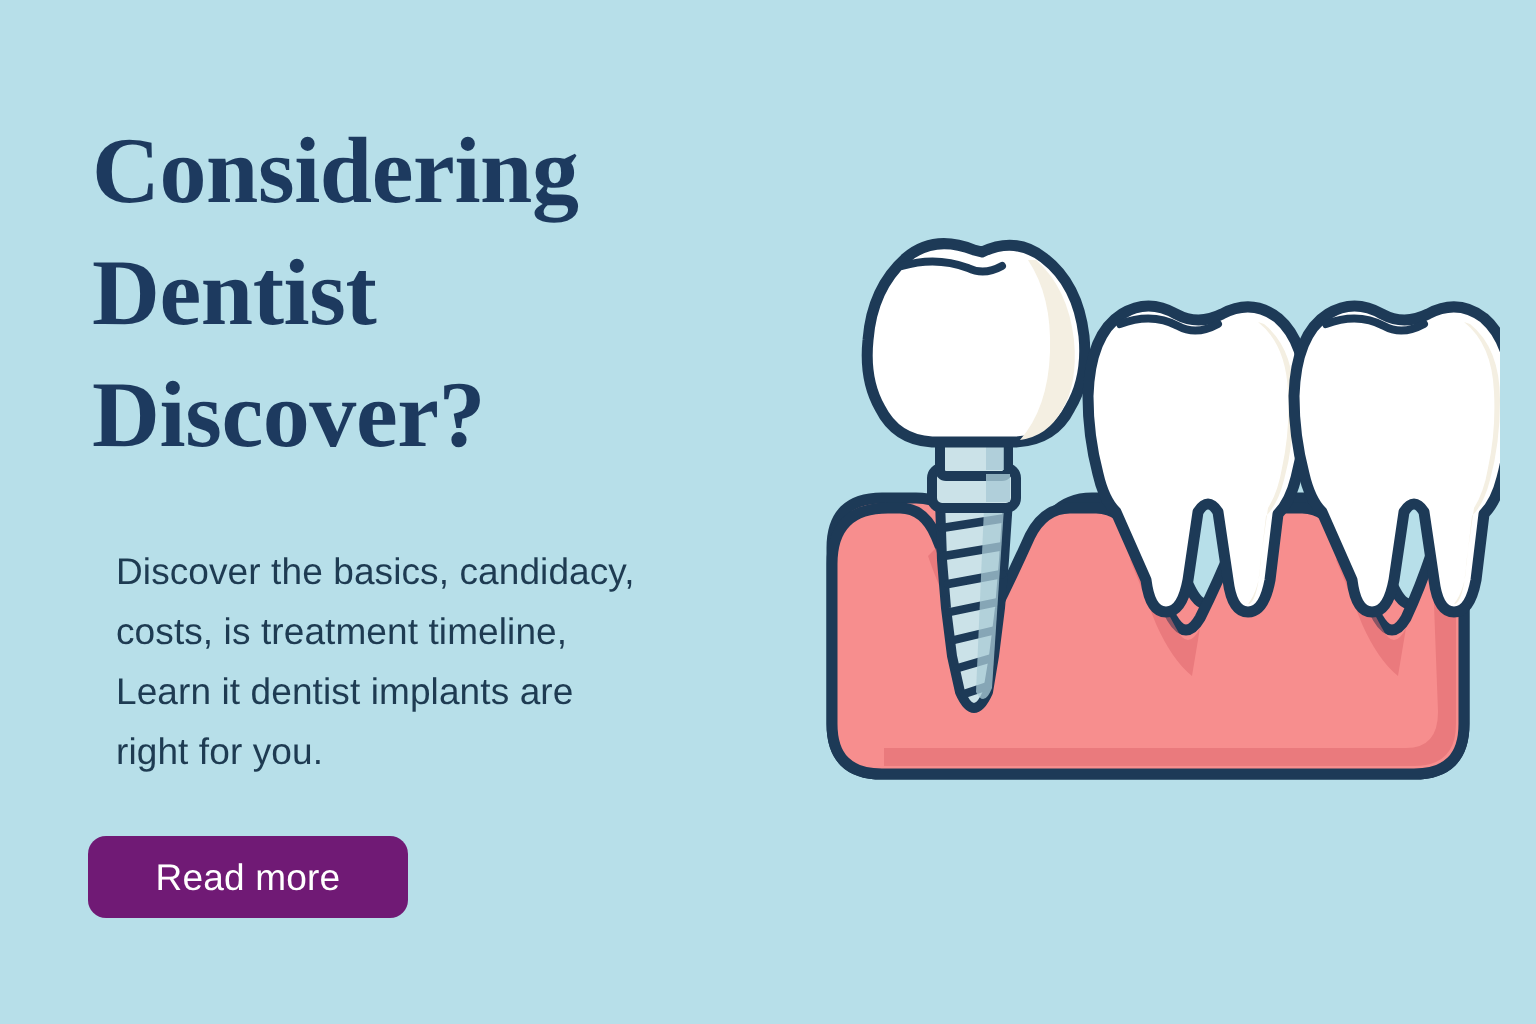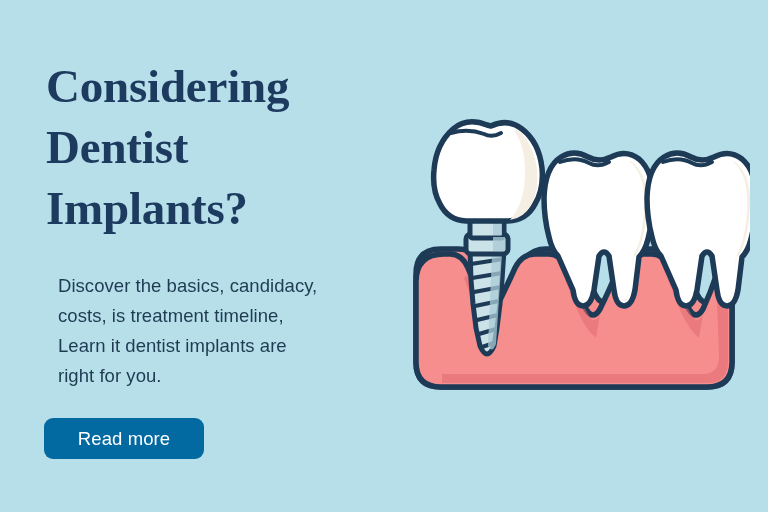--- a/index.html
+++ b/index.html
@@ -46,21 +46,21 @@
     padding-top: 20px;
     white-space: pre-line;
     letter-spacing: 0.05px;
   }
   #cta-button {
     position: absolute;
     left: 44px;
     top: 418px;
     width: 160px;
     height: 41px;
-    background: #0369a1;
+    background: #701a75;
     border: none;
     border-radius: 9px;
     color: #ffffff;
     font-family: "Liberation Sans", sans-serif;
     font-size: 18.5px;
     letter-spacing: 0.1px;
     cursor: pointer;
     padding: 0;
     display: flex;
     align-items: center;
@@ -82,21 +82,21 @@
   }
 </style>
 </head>
 <body>
 
 <div id="banner">
 
   <div id="text-column">
     <h1 id="headline">Considering
 Dentist
-Implants?</h1>
+Discover?</h1>
     <p id="subtext">Discover the basics, candidacy,
 costs, is treatment timeline,
 Learn it dentist implants are
 right for you.</p>
   </div>
 
   <button id="cta-button">Read more</button>
 
   <div id="dental-illustration">
     <svg viewBox="0 0 352 300" xmlns="http://www.w3.org/2000/svg">

